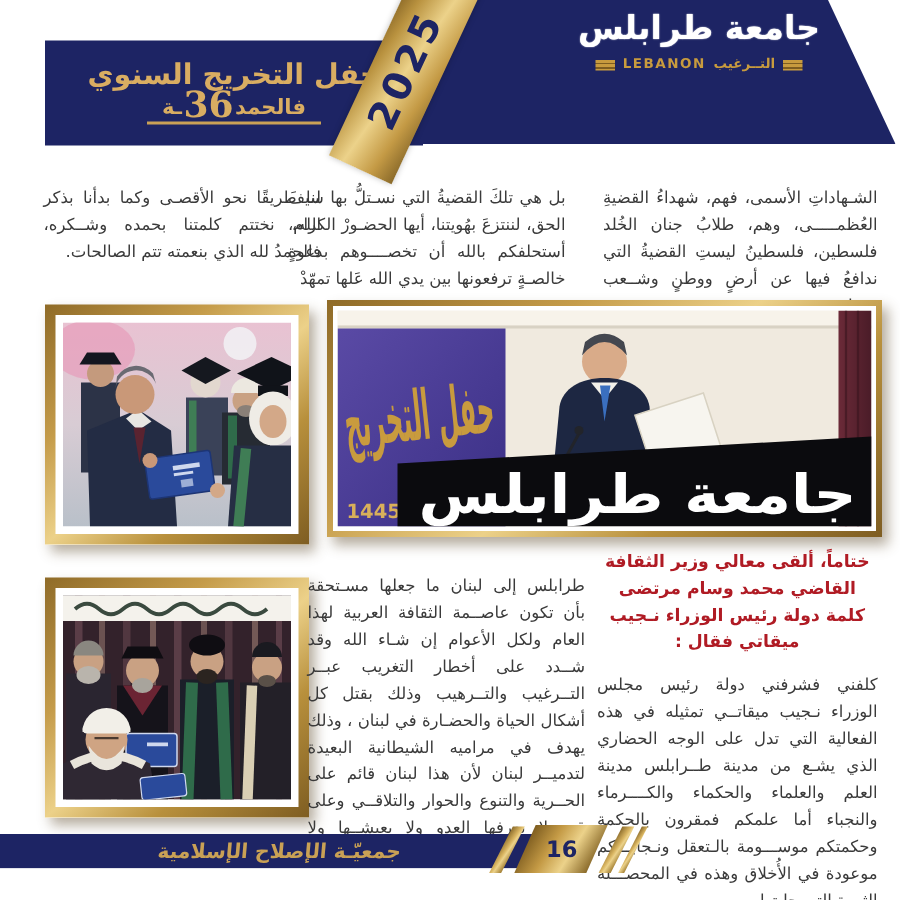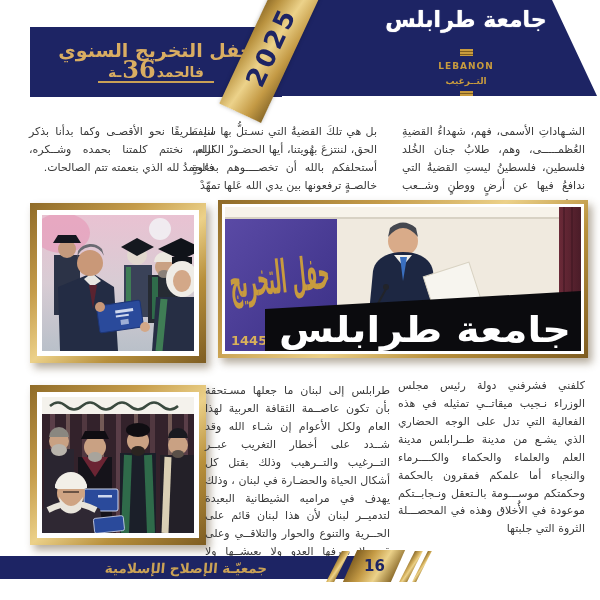--- a/index.html
+++ b/index.html
@@ -20,21 +20,21 @@
     background:linear-gradient(100deg,#7e5d20 0%,#b9923f 22%,#ecd28a 50%,#c49a45 78%,#8a6a2a 100%);
     display:flex;align-items:center;justify-content:center;box-shadow:0 0 4px rgba(0,0,0,.25);}
   .ribbon span{transform:rotate(-90deg);font-size:26px;font-weight:bold;color:#1d2464;
     letter-spacing:3px;font-family:"DejaVu Sans",sans-serif;}
   .banner-right{left:252px;top:0;width:348px;height:96px;background:#1d2464;z-index:2;
     clip-path:polygon(45px 0,300px 0,345px 96px,0 96px);}
   .logo-box{position:absolute;left:96px;top:7px;width:236px;text-align:center;}
   .logo-ar{color:#ffffff;font-weight:bold;font-size:22px;line-height:1.15;direction:rtl;
     text-shadow:0 0 1px #fff;}
   .logo-en{color:#ffffff;font-size:12.5px;letter-spacing:.5px;margin-top:2px;}
-  .logo-country{display:flex;align-items:center;justify-content:center;gap:5px;margin-top:17px;flex-direction:column;}
+  .logo-country{display:flex;align-items:center;justify-content:center;gap:5px;margin-top:6px;}
   .flagbar{width:13px;height:7px;background:repeating-linear-gradient(#c89b3e 0 2px,#7e5d20 2px 3px);}
   .country-txt{color:#c89b3e;font-size:9px;font-weight:bold;letter-spacing:1px;}
 
   
   .col{direction:rtl;text-align:justify;text-align-last:right;color:#3a3a3a;
     font-size:11px;line-height:1.63;}
   .intro-1{left:402px;top:112px;width:183px;}
   .intro-2{left:192px;top:112px;width:185px;}
   .intro-3{left:29px;top:112px;width:185px;}
   .speech-right{left:398px;top:366px;width:187px;}
@@ -257,20 +257,21 @@
     <line x1="21" y1="95" x2="37" y2="95" stroke="#4a3a30" stroke-width="1.5"></line>
     <g transform="rotate(-6 67 128)">
       <rect x="52" y="120" width="30" height="15" rx="2" fill="#2a4a9b" stroke="#cfd8ee" stroke-width=".8"></rect>
     </g>
   </svg>
  </div>
     </div>
 </div>
 
 <div class="abs speech-right">
+  <p class="headline">ختاماً، ألقى معالي وزير الثقافة القاضي محمد وسام مرتضى كلمة دولة رئيس الوزراء  نـجيب ميقاتي فقال :</p>
   <p class="col" style="position:static;">كلفني فشرفني دولة رئيس مجلس الوزراء نـجيب ميقاتــي تمثيله في هذه الفعالية التي تدل على الوجه الحضاري الذي يشـع من مدينة طــرابلس مدينة العلم والعلماء والحكماء والكــــرماء والنجباء أما علمكم فمقرون بالحكمة وحكمتكم موســـومة بالـتعقل ونـجابــتكم موعودة في الأُخلاق وهذه في المحصـــلة الثروة التي جلبتها</p>
 </div>
 <p class="abs col speech-left">طرابلس إلى لبنان ما جعلها مسـتحقة بأن تكون عاصــمة الثقافة العربية لهذا العام ولكل الأعوام إن شـاء الله وقد شــدد على أخطار التغريب عبــر التــرغيب والتــرهيب وذلك بقتل كل أشكال الحياة والحضـارة في لبنان ، وذلك يهدف في مراميه الشيطانية البعيدة لتدميــر لبنان لأن هذا لبنان قائم على الحــرية والتنوع والحوار والتلاقــي وعلى قيم لا يعرفها العدو ولا يعيشــها ولا يمارسها ولا يريدها أصلاً.</p>
 
 <div class="abs footer-bar">
   <span class="footer-org">جمعيّـة الإصلاح الإسلامية</span>
 </div>
 <div class="abs slash slash-a"></div>
 <div class="abs num-block">
   <span>16</span>

